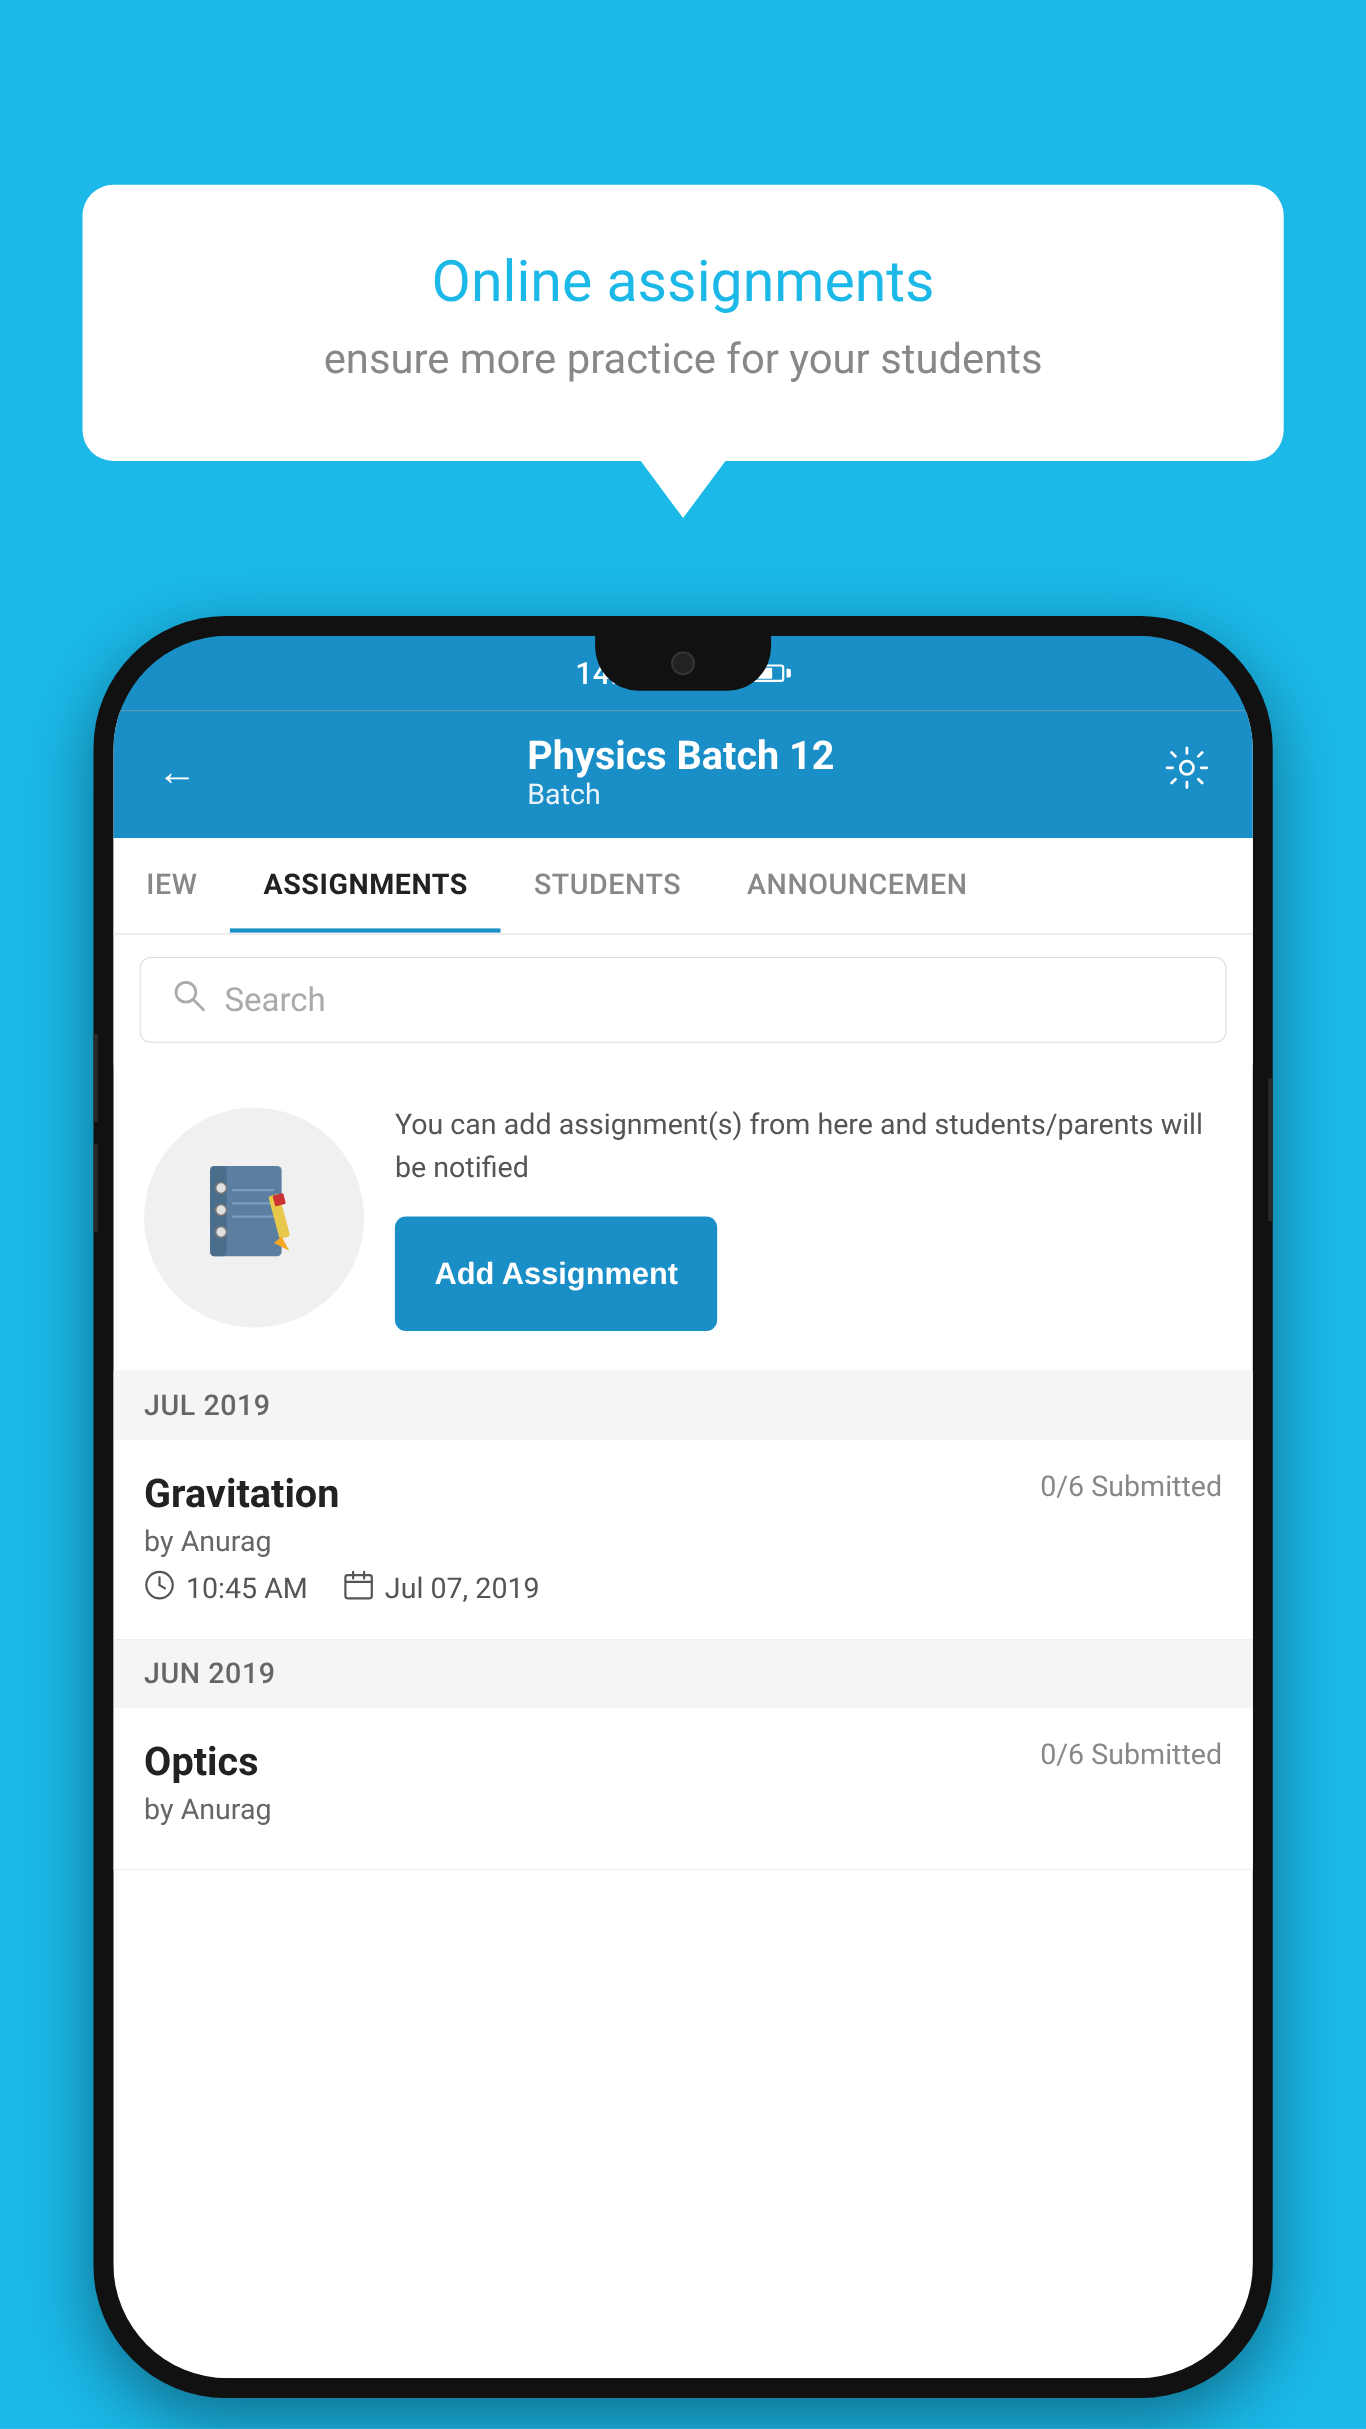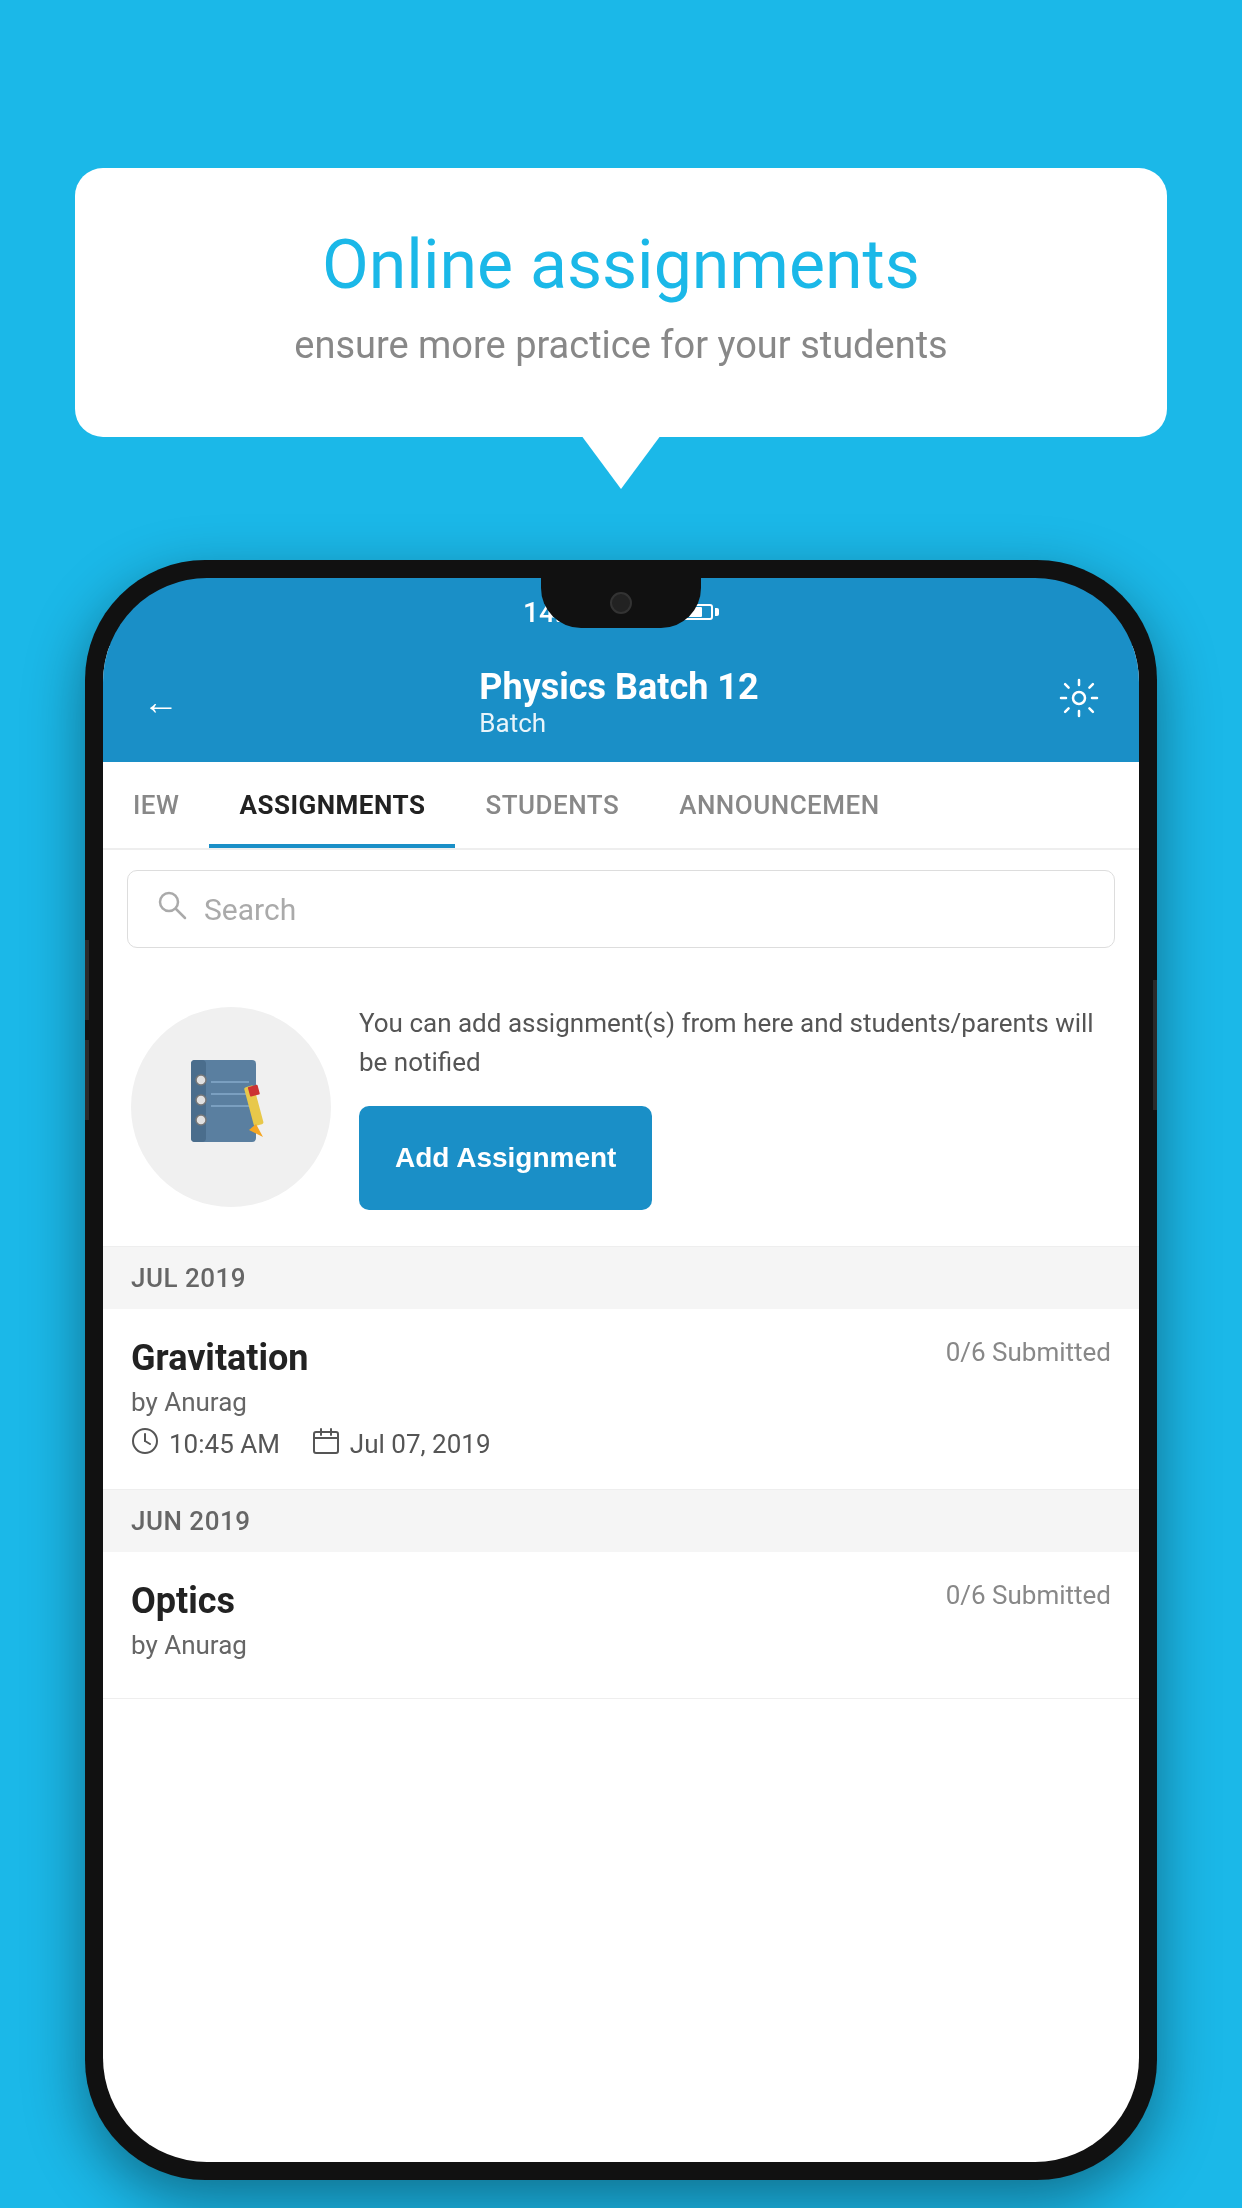--- a/index.html
+++ b/index.html
@@ -32,21 +32,21 @@
       left: 50%;
       transform: translateX(-50%);
       width: 0;
       height: 0;
       border-left: 40px solid transparent;
       border-right: 40px solid transparent;
       border-top: 54px solid white;
     }
 
     .speech-bubble-title {
-      font-size: 68px;
+      font-size: 52px;
       color: #1bb8e8;
       font-weight: 400;
       line-height: 1.1;
       margin-bottom: 20px;
     }
 
     .speech-bubble-subtitle {
       font-size: 38px;
       color: #888;
       font-weight: 400;

